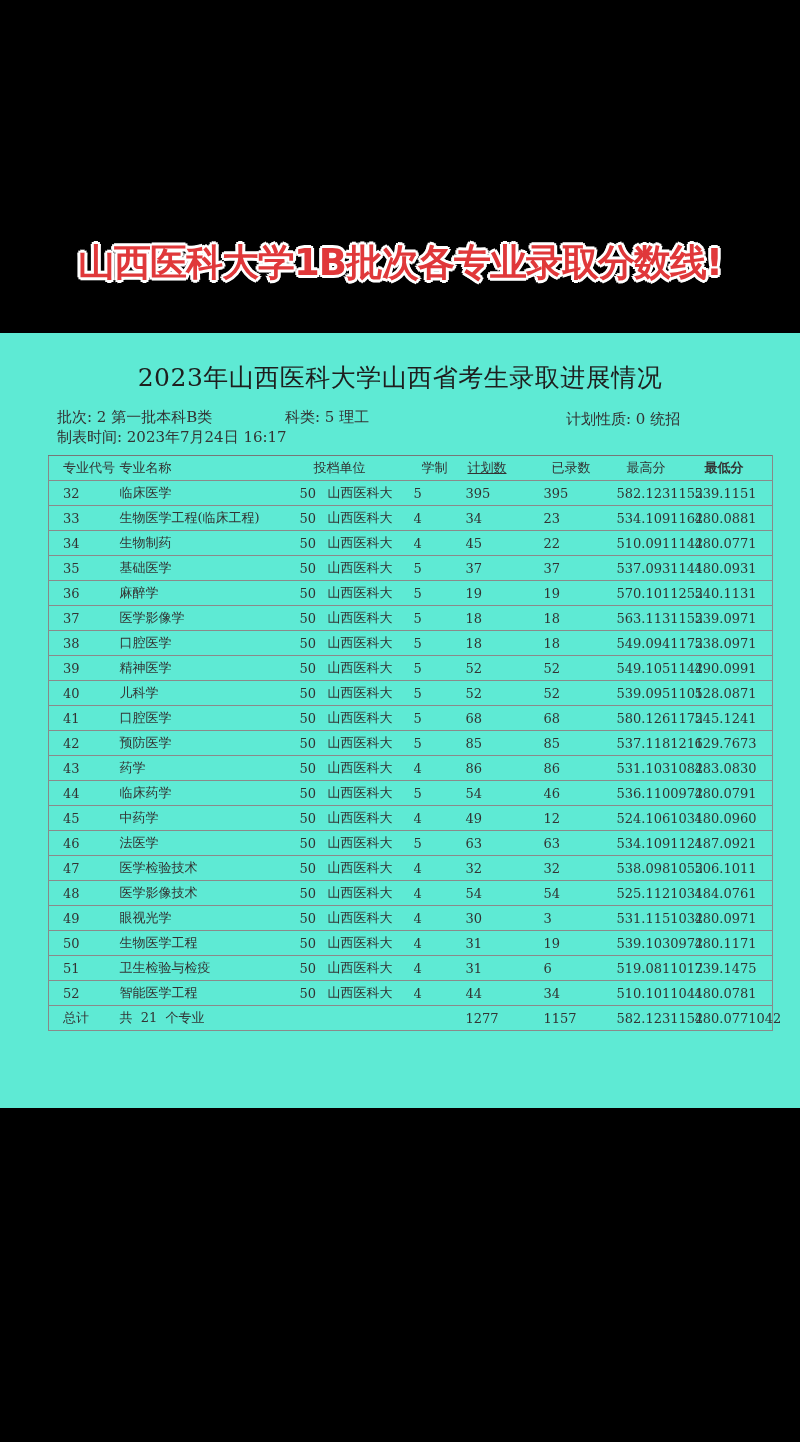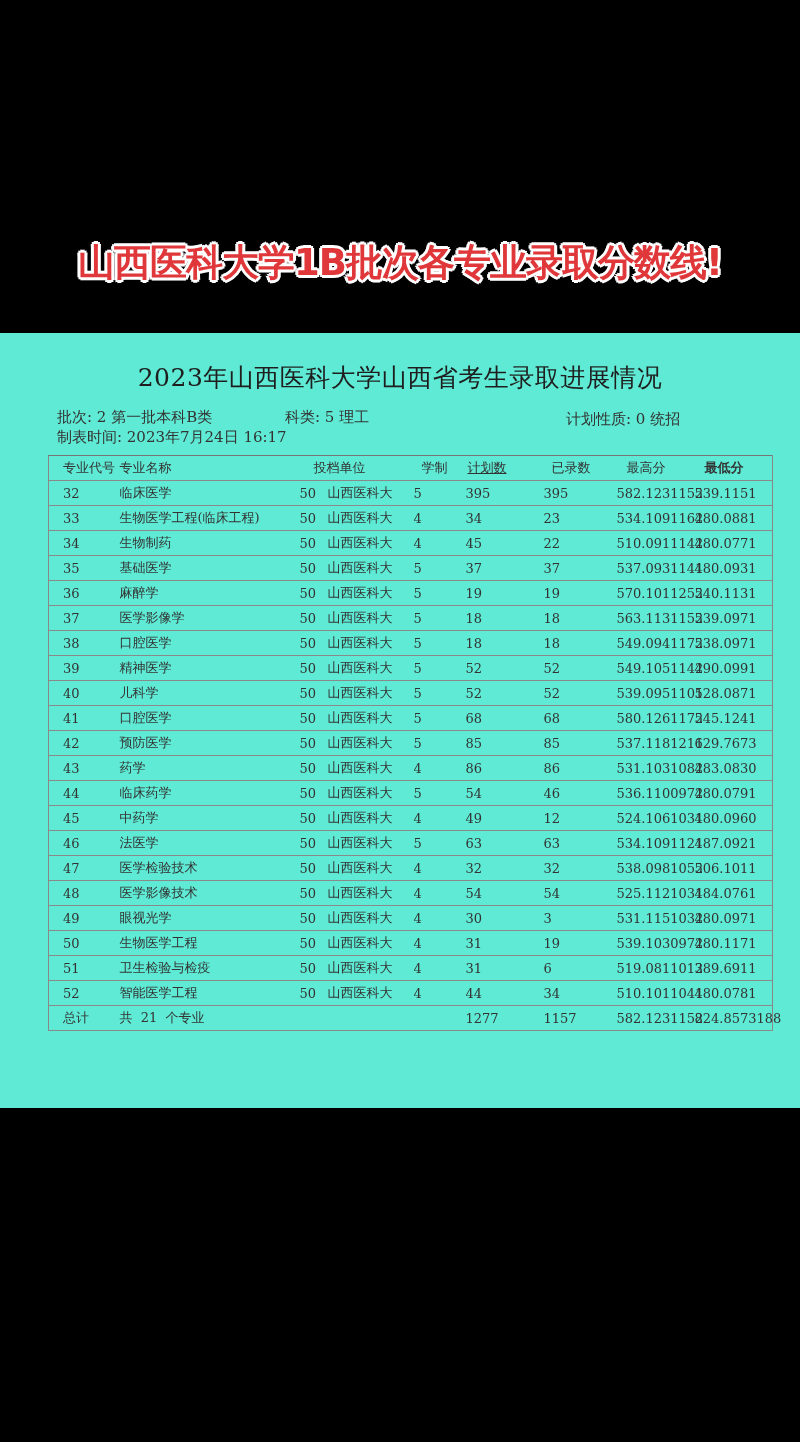--- a/index.html
+++ b/index.html
@@ -293,21 +293,21 @@
         </tr>
         <tr>
           <td class="c-code" style="padding-left:14px">51</td>
           <td>卫生检验与检疫</td>
           <td>50</td>
           <td>山西医科大</td>
           <td style="padding-left:4px">4</td>
           <td style="padding-left:4px">31</td>
           <td style="padding-left:2px">6</td>
           <td>519.0811012</td>
-          <td>389.6911</td>
+          <td>739.1475</td>
         </tr>
         <tr>
           <td class="c-code" style="padding-left:14px">52</td>
           <td>智能医学工程</td>
           <td>50</td>
           <td>山西医科大</td>
           <td style="padding-left:4px">4</td>
           <td style="padding-left:4px">44</td>
           <td style="padding-left:2px">34</td>
           <td>510.1011041</td>
@@ -315,19 +315,19 @@
         </tr>
         <tr>
           <td class="c-code" style="padding-left:14px">总计</td>
           <td style="white-space:pre">共  21  个专业</td>
           <td></td>
           <td></td>
           <td></td>
           <td style="padding-left:4px">1277</td>
           <td style="padding-left:2px">1157</td>
           <td>582.1231152</td>
-          <td class="total-min">824.8573188</td>
+          <td class="total-min">480.0771042</td>
         </tr>
       </tbody>
   </table>
 </div>
 
 <div class="bottom-black"></div>
 
 </body></html>

